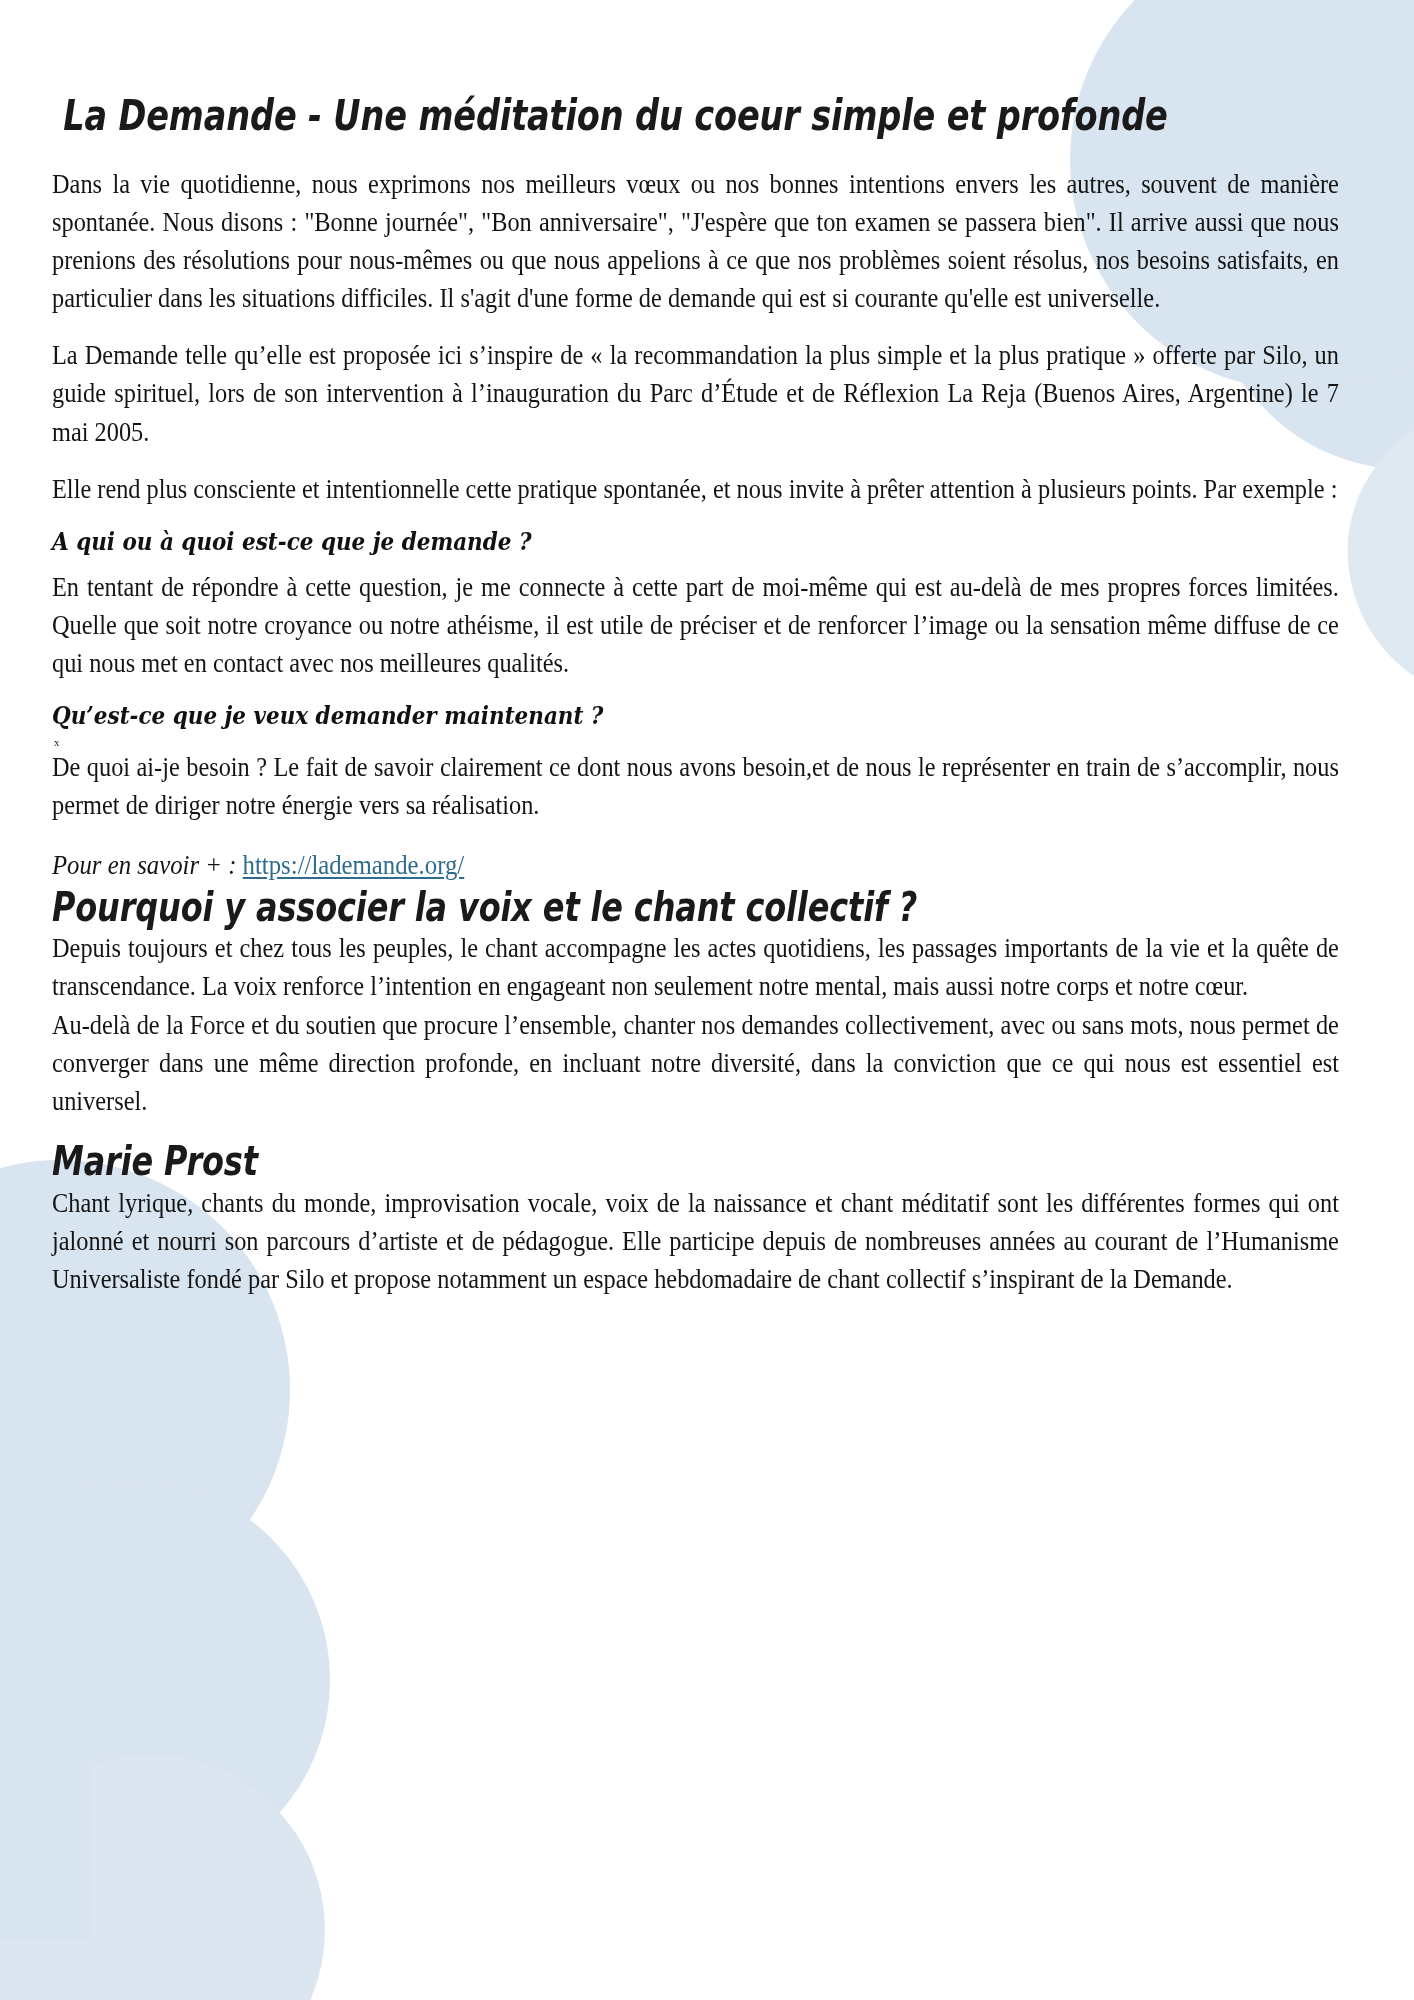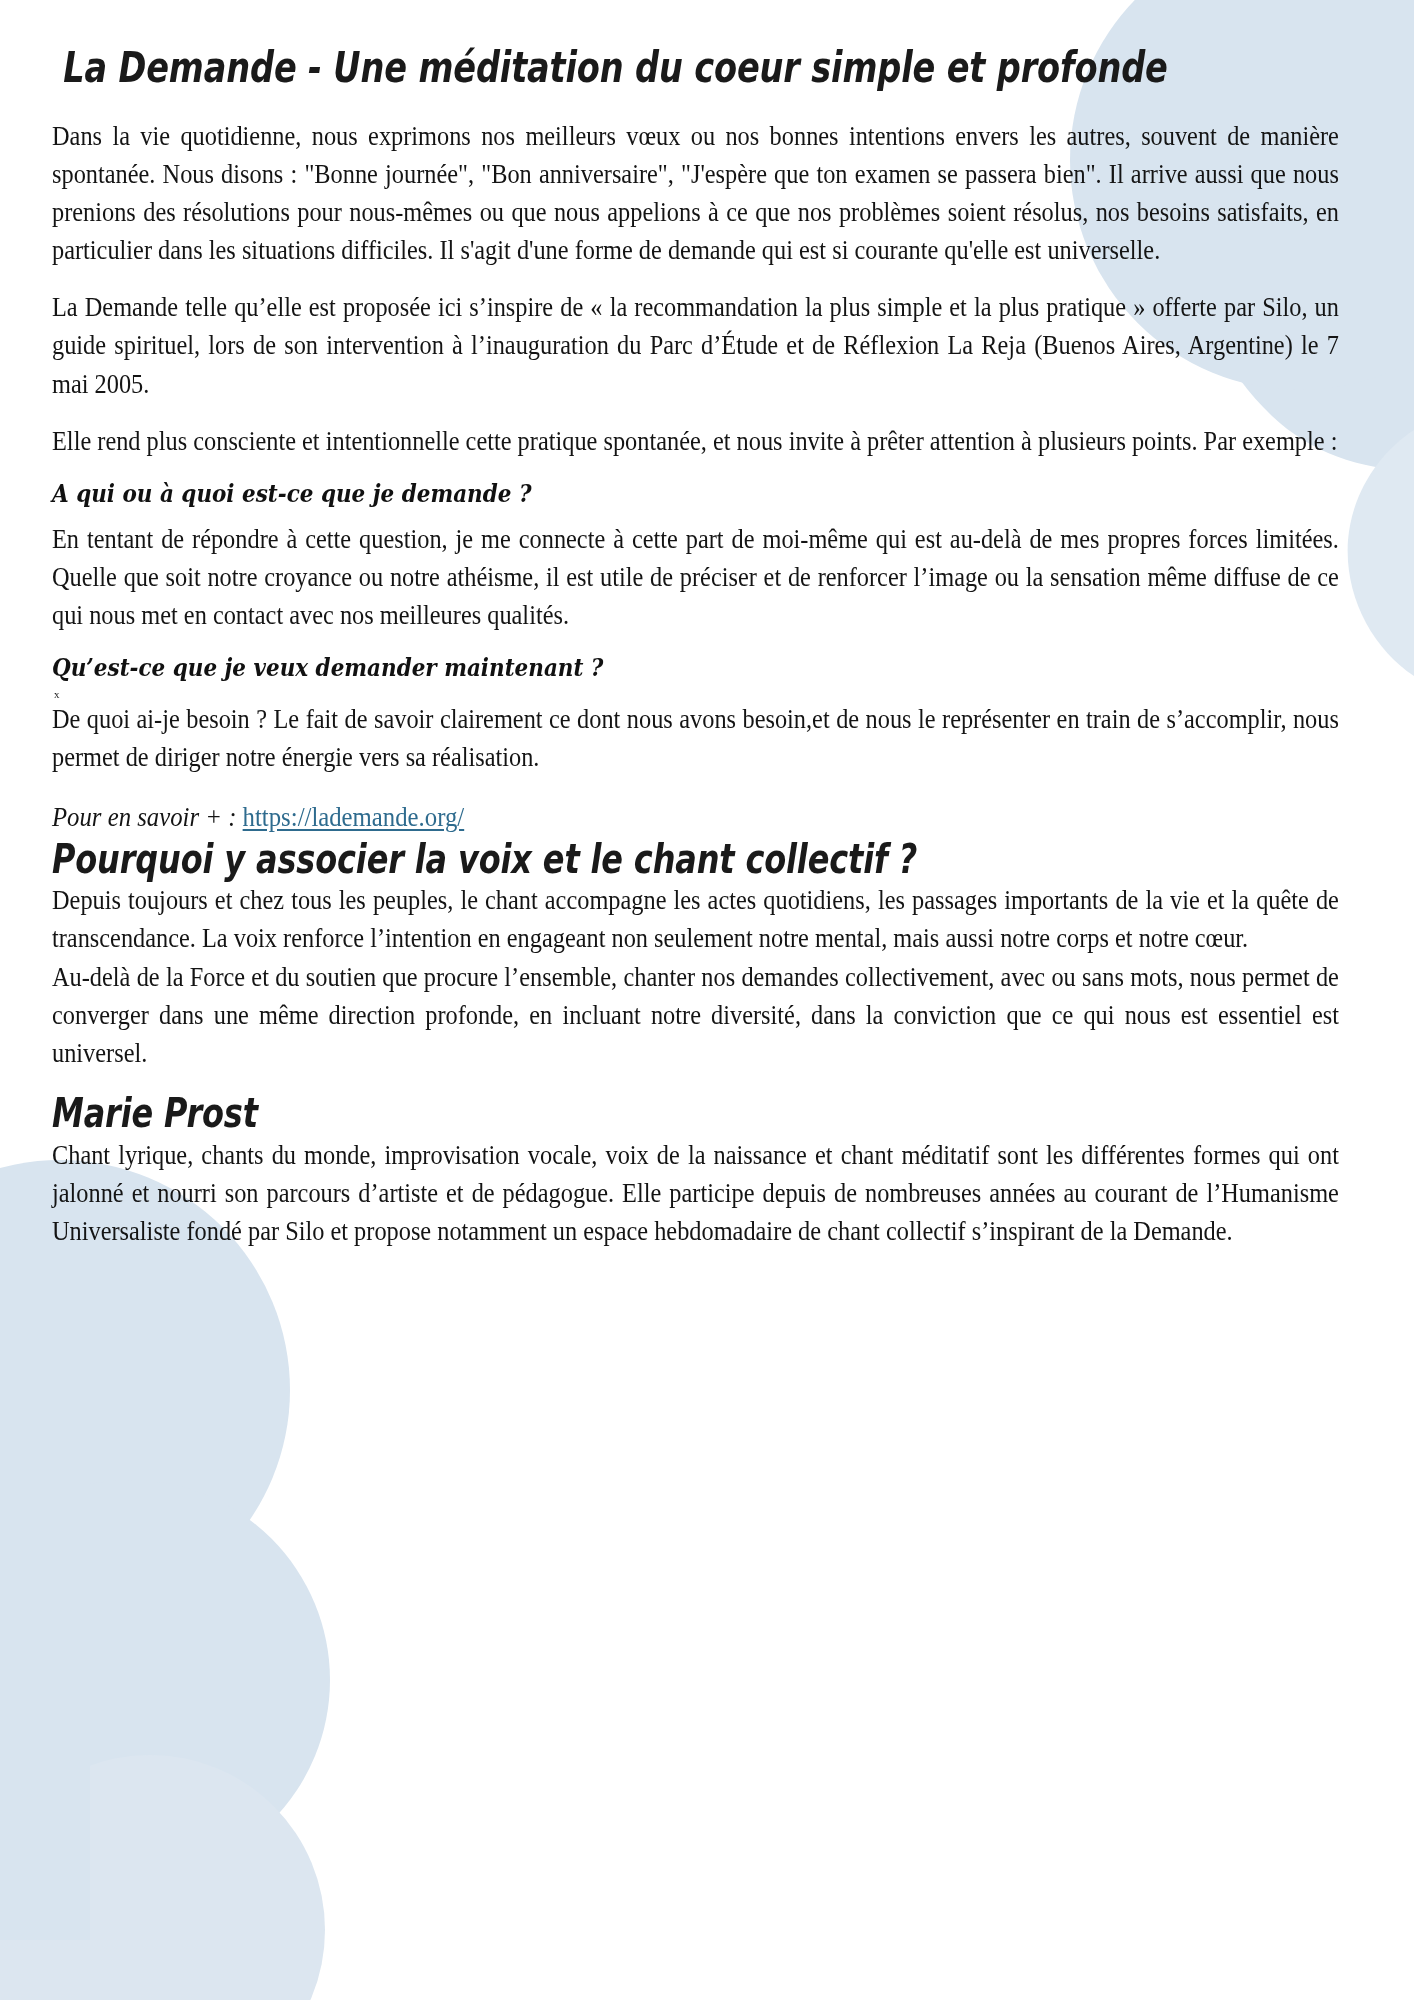--- a/index.html
+++ b/index.html
@@ -26,20 +26,21 @@
   }
 
   
   #page {
     position: relative;
     z-index: 2;
     padding: 0;
     width: 1414px;
     height: 1640px;
     box-sizing: border-box;
+    margin-top: 48px;
   }
 
   .content {
     position: absolute;
     left: 52px;
     top: 44px;
     width: 1288px;
   }
 
   h1.doc-title,

